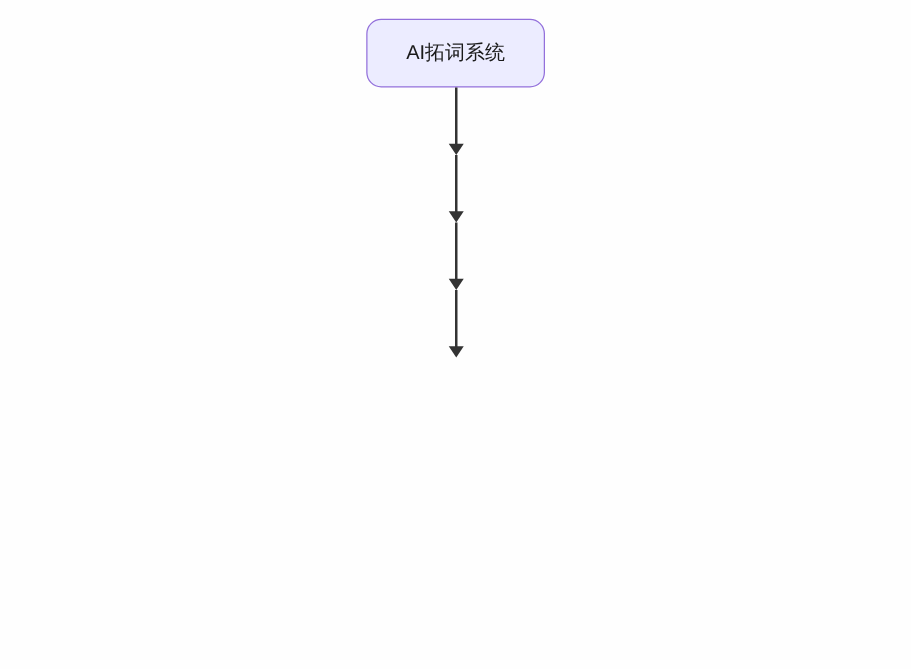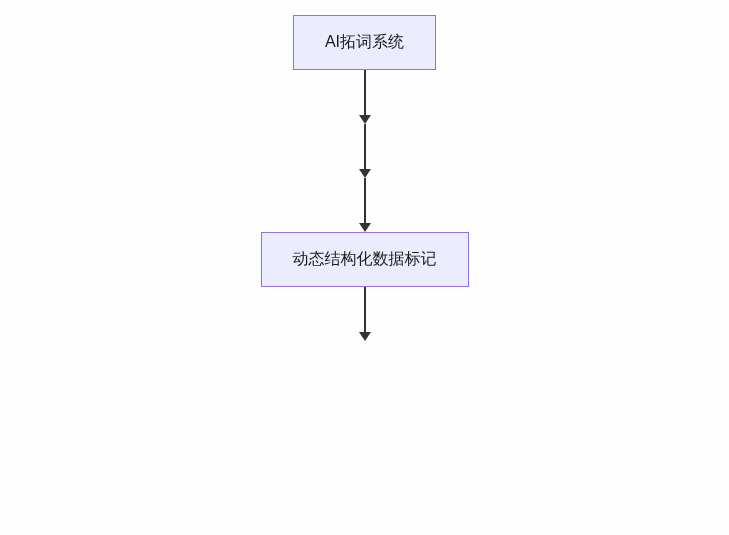--- a/index.html
+++ b/index.html
@@ -15,21 +15,21 @@
     background: #fefefe;
     display: flex;
     flex-direction: column;
     align-items: center;
     padding-top: 15px;
     box-sizing: border-box;
   }
   .node {
     background: #ececff;
     border: 1px solid #9370db;
-    border-radius: 0;
+    border-radius: 12px;
     box-sizing: border-box;
     height: 55px;
     padding: 0 31px;
     display: flex;
     align-items: center;
     justify-content: center;
     font-size: 16px;
     color: #1a1a1a;
     white-space: nowrap;
     flex: 0 0 auto;
@@ -72,21 +72,20 @@
     <div class="arrow-line"></div>
     <div class="arrow-head"></div>
   </div>
 
 
   <div class="arrow">
     <div class="arrow-line"></div>
     <div class="arrow-head"></div>
   </div>
 
-  <div class="node">动态结构化数据标记</div>
 
   <div class="arrow">
     <div class="arrow-line"></div>
     <div class="arrow-head"></div>
   </div>
 
 
 </div>
 
 </body></html>

